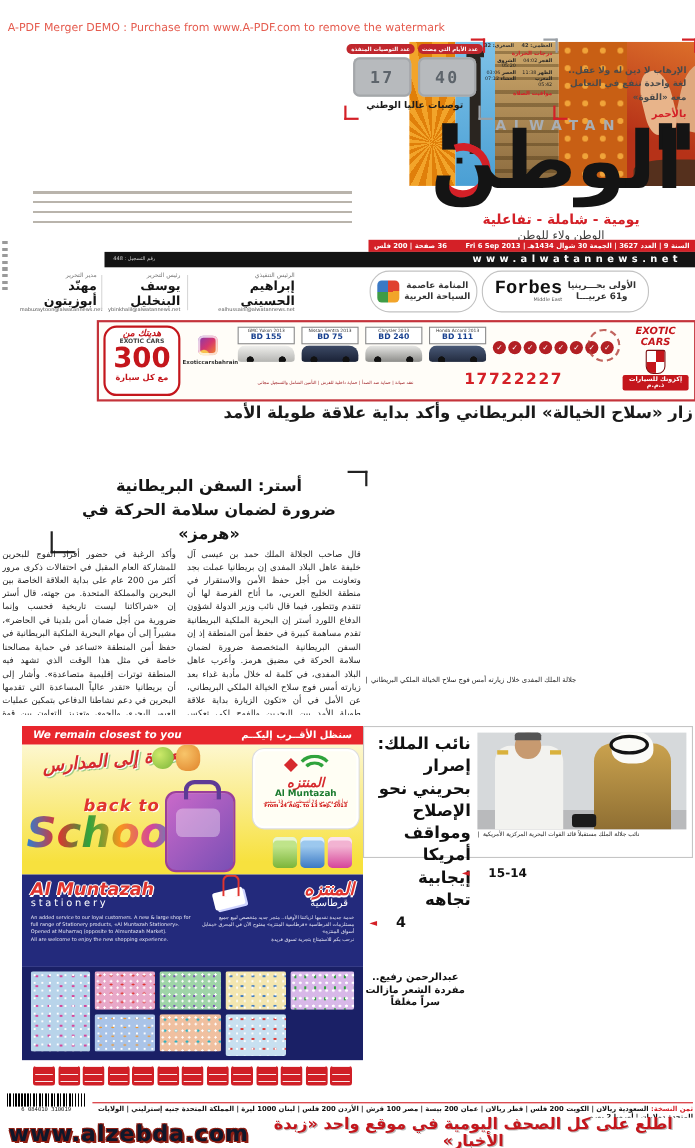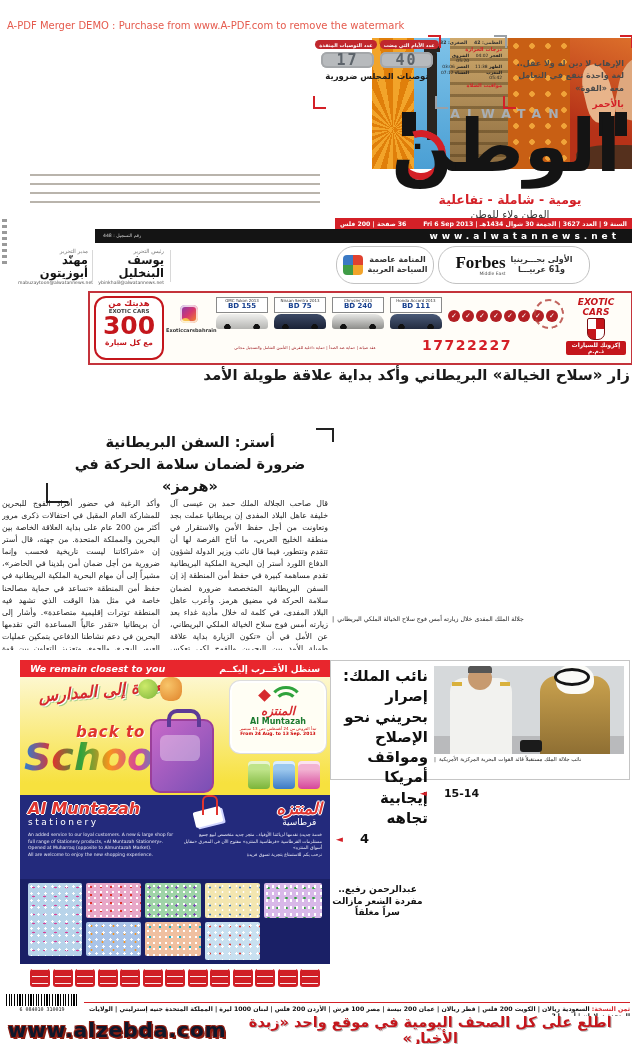--- a/index.html
+++ b/index.html
@@ -11,21 +11,21 @@
   .b{font-weight:bold;}
   .red{color:#d42027;}
   
   .br-tr{position:absolute;right:-5px;top:-5px;width:11px;height:11px;border-top:2px solid;border-right:2px solid;}
   .br-bl{position:absolute;left:-5px;bottom:-5px;width:11px;height:11px;border-bottom:2px solid;border-left:2px solid;}
   .hbr-tr{position:absolute;right:-6px;top:-4px;width:16px;height:12px;border-top:2.5px solid #222;border-right:2.5px solid #222;}
   .hbr-bl{position:absolute;left:-6px;bottom:-6px;width:20px;height:18px;border-bottom:2.5px solid #222;border-left:2.5px solid #222;}
   
   .strip{height:100%;}
   
-  .lcd{width:53px;height:16px;background:#b7babd;border-radius:6px;box-shadow:inset 0 0 0 2px #a4a7aa;
+  .lcd{width:53px;height:36px;background:#b7babd;border-radius:6px;box-shadow:inset 0 0 0 2px #a4a7aa;
        font-family:"DejaVu Sans Mono",monospace;font-weight:bold;font-size:15px;color:#5d646b;
        display:flex;align-items:center;justify-content:center;letter-spacing:2px;}
   .pill{background:#c0272d;color:#fff;font-size:5px;font-weight:bold;border-radius:7px;padding:1.5px 4px;white-space:nowrap;}
   
   .staff .role{font-size:5.5px;color:#777;}
   .staff .nm{font-size:11.5px;font-weight:bold;color:#131313;line-height:1.15;}
   .staff .em{font-size:4.6px;color:#555;direction:ltr;}
   .badge{border:1px solid #c2c2c2;border-radius:18px;display:flex;align-items:center;justify-content:center;gap:5px;background:#fff;}
   
   #carad{border:2px solid #c4333b;background:#fffdf8;}
@@ -96,21 +96,21 @@
     <span class="br-tr" style="color:#d42027;"></span>
       <span class="br-bl" style="color:#d42027;"></span>
     <div style="display:flex;gap:3px;justify-content:center;">
       <span class="pill">عدد الأيام التي مضت</span>
       <span class="pill">عدد التوصيات المنفذة</span>
     </div>
     <div style="display:flex;gap:6px;justify-content:center;margin-top:3px;">
       <span class="lcd">40</span>
       <span class="lcd">17</span>
     </div>
-    <div class="b" style="font-size:8.5px;text-align:center;margin-top:3px;color:#1c1c1c;">توصيات المجلس ضرورية</div>
+    <div class="b" style="font-size:8.5px;text-align:center;margin-top:3px;color:#1c1c1c;">توصيات عاليا الوطني</div>
   </div>
 
   <div class="abs" style="left:440px;top:40px;width:62px;height:64px;">
     <span class="br-tr" style="color:#9aa0a6;"></span>
       <span class="br-bl" style="color:#9aa0a6;"></span>
     <div style="display:flex;justify-content:space-between;font-size:4.6px;font-weight:bold;color:#333;">
       <span>العظمى: 42</span>
       <span>الصغرى: 32</span>
     </div>
     <div class="b red" style="font-size:5.2px;margin:1px 0;">درجات الحرارة</div>
@@ -158,43 +158,48 @@
     <div class="nm">مهنّد أبوزيتون</div>
     <div class="em">mabuzaytoon@alwatannews.net</div>
   </div>
   <div class="abs" style="left:92px;top:250px;width:1px;height:32px;background:#d8d8d8;"></div>
   <div class="abs staff" style="left:98px;top:248px;width:66px;text-align:right;">
     <div class="role">رئيس التحرير</div>
     <div class="nm">يوسف البنخليل</div>
     <div class="em">ybinkhalil@alwatannews.net</div>
   </div>
   <div class="abs" style="left:170px;top:250px;width:1px;height:32px;background:#d8d8d8;"></div>
+  <div class="abs staff" style="left:176px;top:248px;width:92px;text-align:right;">
+    <div class="role">الرئيس التنفيذي</div>
+    <div class="nm">إبراهيم الحسيني</div>
+    <div class="em">ealhussaini@alwatannews.net</div>
+  </div>
 
   <div class="abs badge" style="left:336px;top:246px;width:96px;height:36px;">
     <div class="b" style="font-size:8px;text-align:center;line-height:1.3;color:#333;">
       <div>المنامة عاصمة</div>
       <div>السياحة العربية</div>
     </div>
     <span style="width:20px;height:20px;border-radius:4px;background:conic-gradient(#e0412f 0 90deg,#f2a42a 90deg 180deg,#3f9c46 180deg 270deg,#3b79c4 270deg 360deg);display:inline-block;"></span>
   </div>
 
   <div class="abs badge" style="left:438px;top:246px;width:150px;height:36px;">
     <div class="b" style="font-size:8px;text-align:center;line-height:1.3;color:#333;">
       <div>الأولى بحـــرينيا</div>
       <div>و61 عربيـــا</div>
     </div>
     <div class="ltr" style="text-align:right;">
-      <div style="font-family:Liberation Serif, serif;font-weight:bold;font-size:17px;color:#111;line-height:1;">Forbes</div>
+      <div style="font-family:Liberation Mono, monospace;font-weight:bold;font-size:17px;color:#111;line-height:1;">Forbes</div>
       <div style="font-size:4.5px;color:#555;text-align:right;">Middle East</div>
     </div>
   </div>
 
   <div id="carad" class="abs ltr" style="left:88px;top:291px;width:541px;height:70px;">
     <div class="abs" style="left:4px;top:3px;width:66px;height:60px;border:2px solid #c4161c;border-radius:12px;background:#fff;text-align:center;">
-      <div class="b ar" style="font-size:8.5px;color:#c4161c;line-height:1.1;margin-top:1px;">هديتك من</div>
+      <div class="b ar" style="font-size:8.5px;color:#c4161c;line-height:1.1;margin-top:1px;font-style:italic;">هديتك من</div>
       <div class="b" style="font-size:5.5px;color:#444;">EXOTIC CARS</div>
       <div style="font-size:25px;font-weight:900;color:#c4161c;line-height:24px;">300</div>
       <div class="b ar" style="font-size:7.5px;color:#c4161c;">مع كل سيارة</div>
     </div>
     <div class="abs" style="left:76px;top:12px;width:46px;text-align:center;">
       <span style="display:inline-block;width:18px;height:18px;border-radius:5px;background:radial-gradient(circle at 30% 100%,#f7c14d 0 20%,transparent 25%),linear-gradient(135deg,#7a3bb5,#d6366e,#f7941d);box-shadow:inset 0 0 0 2px rgba(255,255,255,.75);"></span>
       <div class="b" style="font-size:5px;color:#333;">Exoticcarsbahrain</div>
     </div>
     <div class="abs" style="left:126px;top:4px;width:226px;display:flex;gap:6px;">
       <div style="width:52px;">

